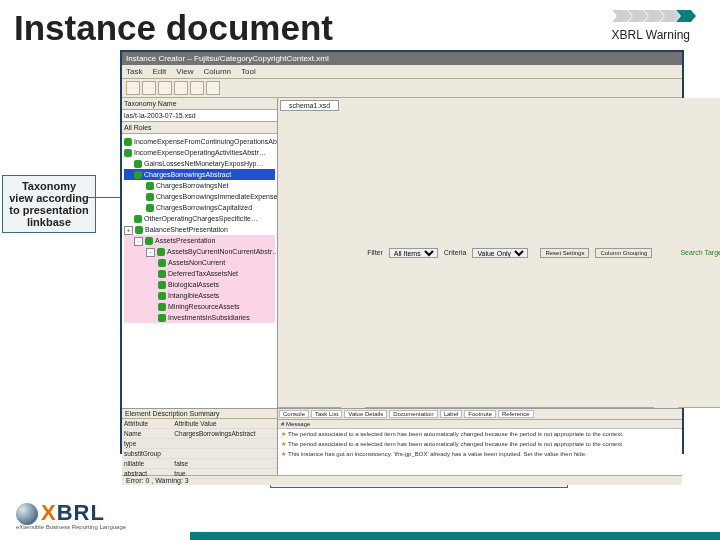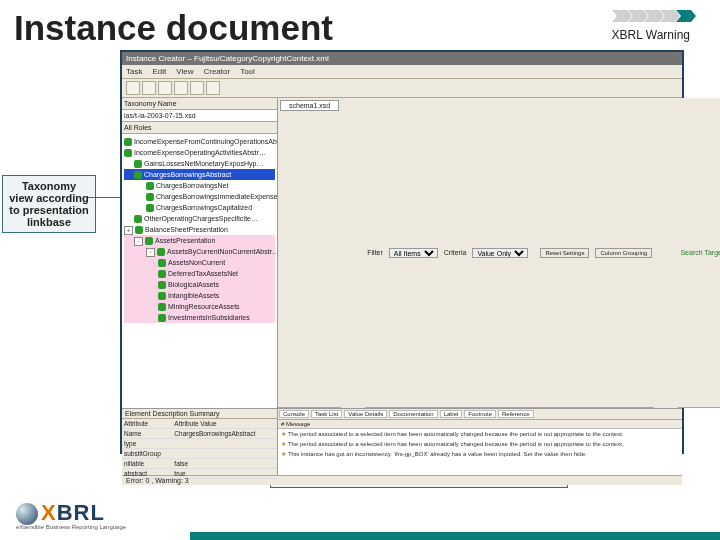--- a/index.html
+++ b/index.html
@@ -105,21 +105,21 @@
 <div class="line l2"></div>
 <div class="line l3"></div>
 <div class="line l4"></div>
 
 <div class="app">
   <div class="app-title">Instance Creator – Fujitsu/CategoryCopyrightContext.xml</div>
   <div class="menubar">
     <span>Task</span>
     <span>Edit</span>
     <span>View</span>
-    <span>Creator</span>
+    <span>Column</span>
     <span>Tool</span>
   </div>
   <div class="toolbar">
     <span class="btn"></span>
     <span class="btn"></span>
     <span class="btn"></span>
     <span class="btn"></span>
     <span class="btn"></span>
     <span class="btn"></span>
   </div>

